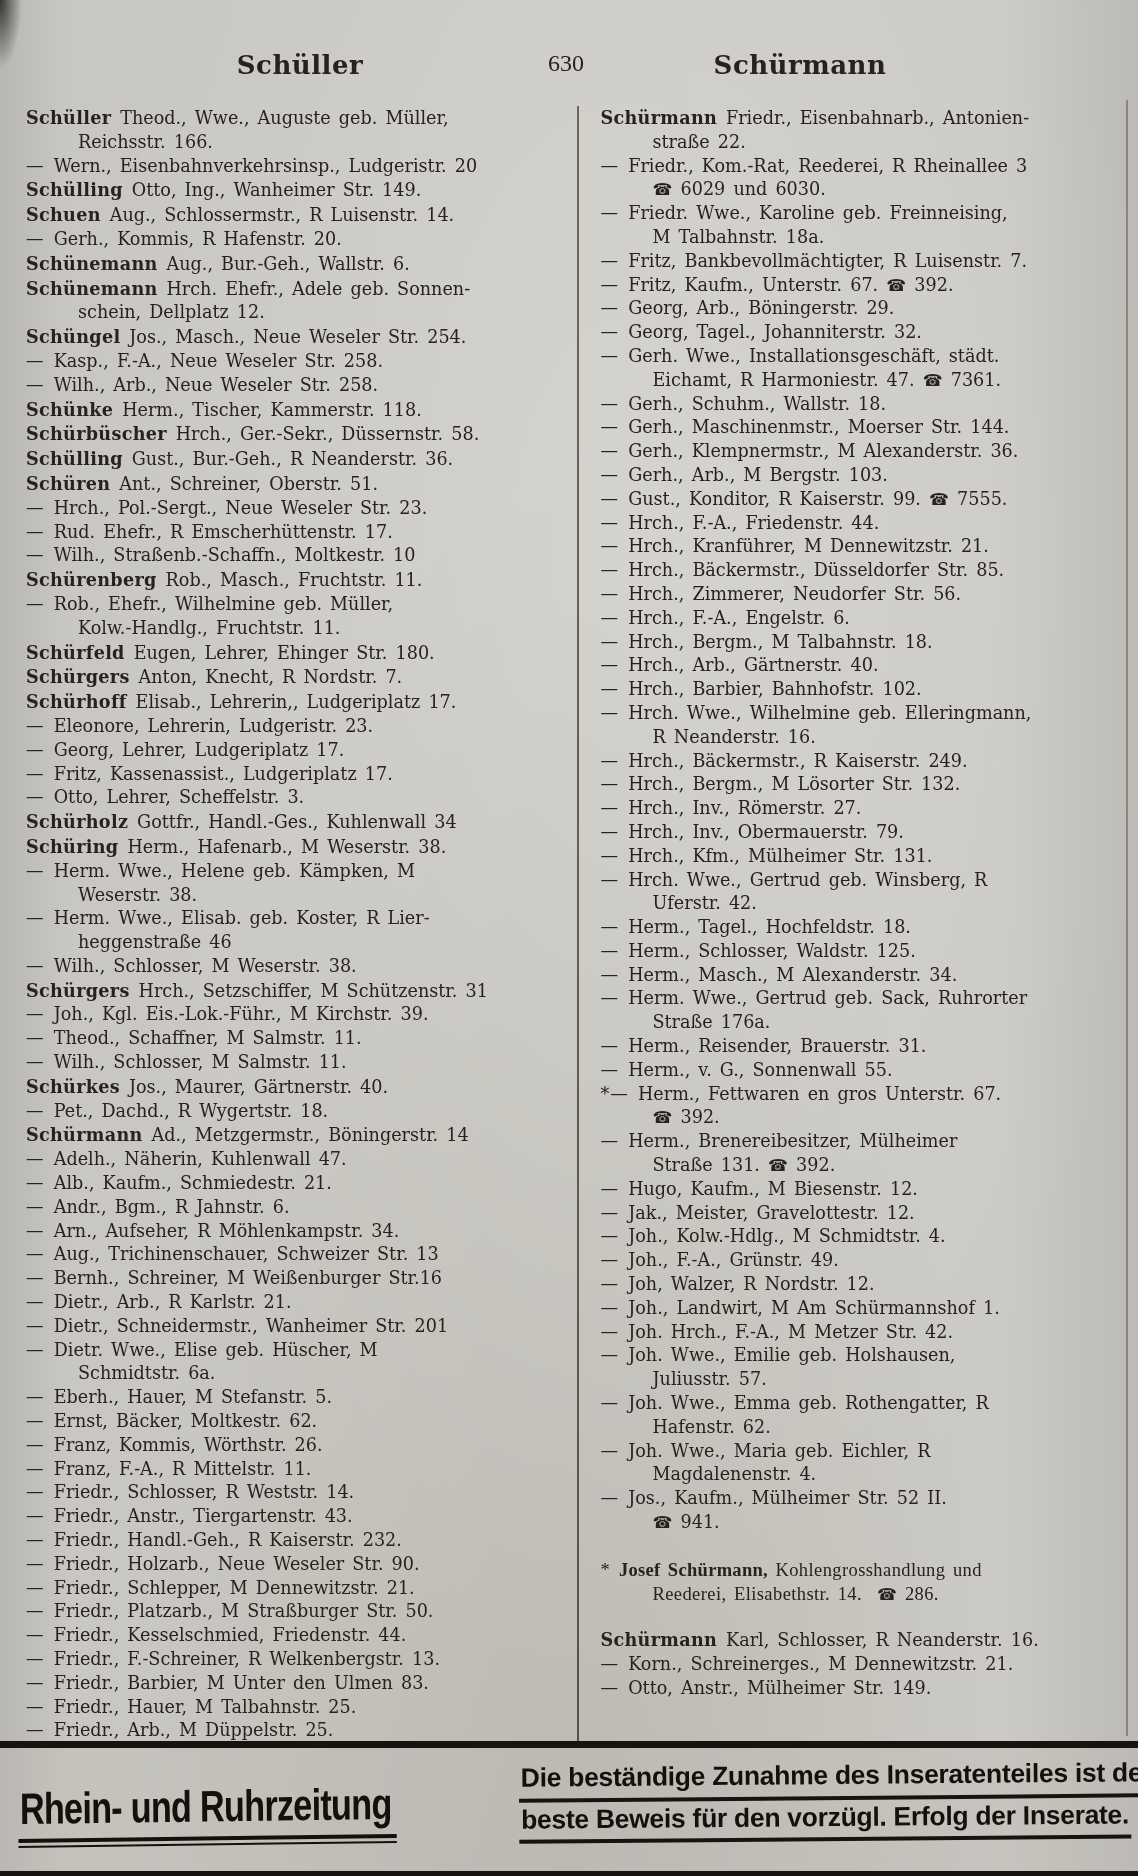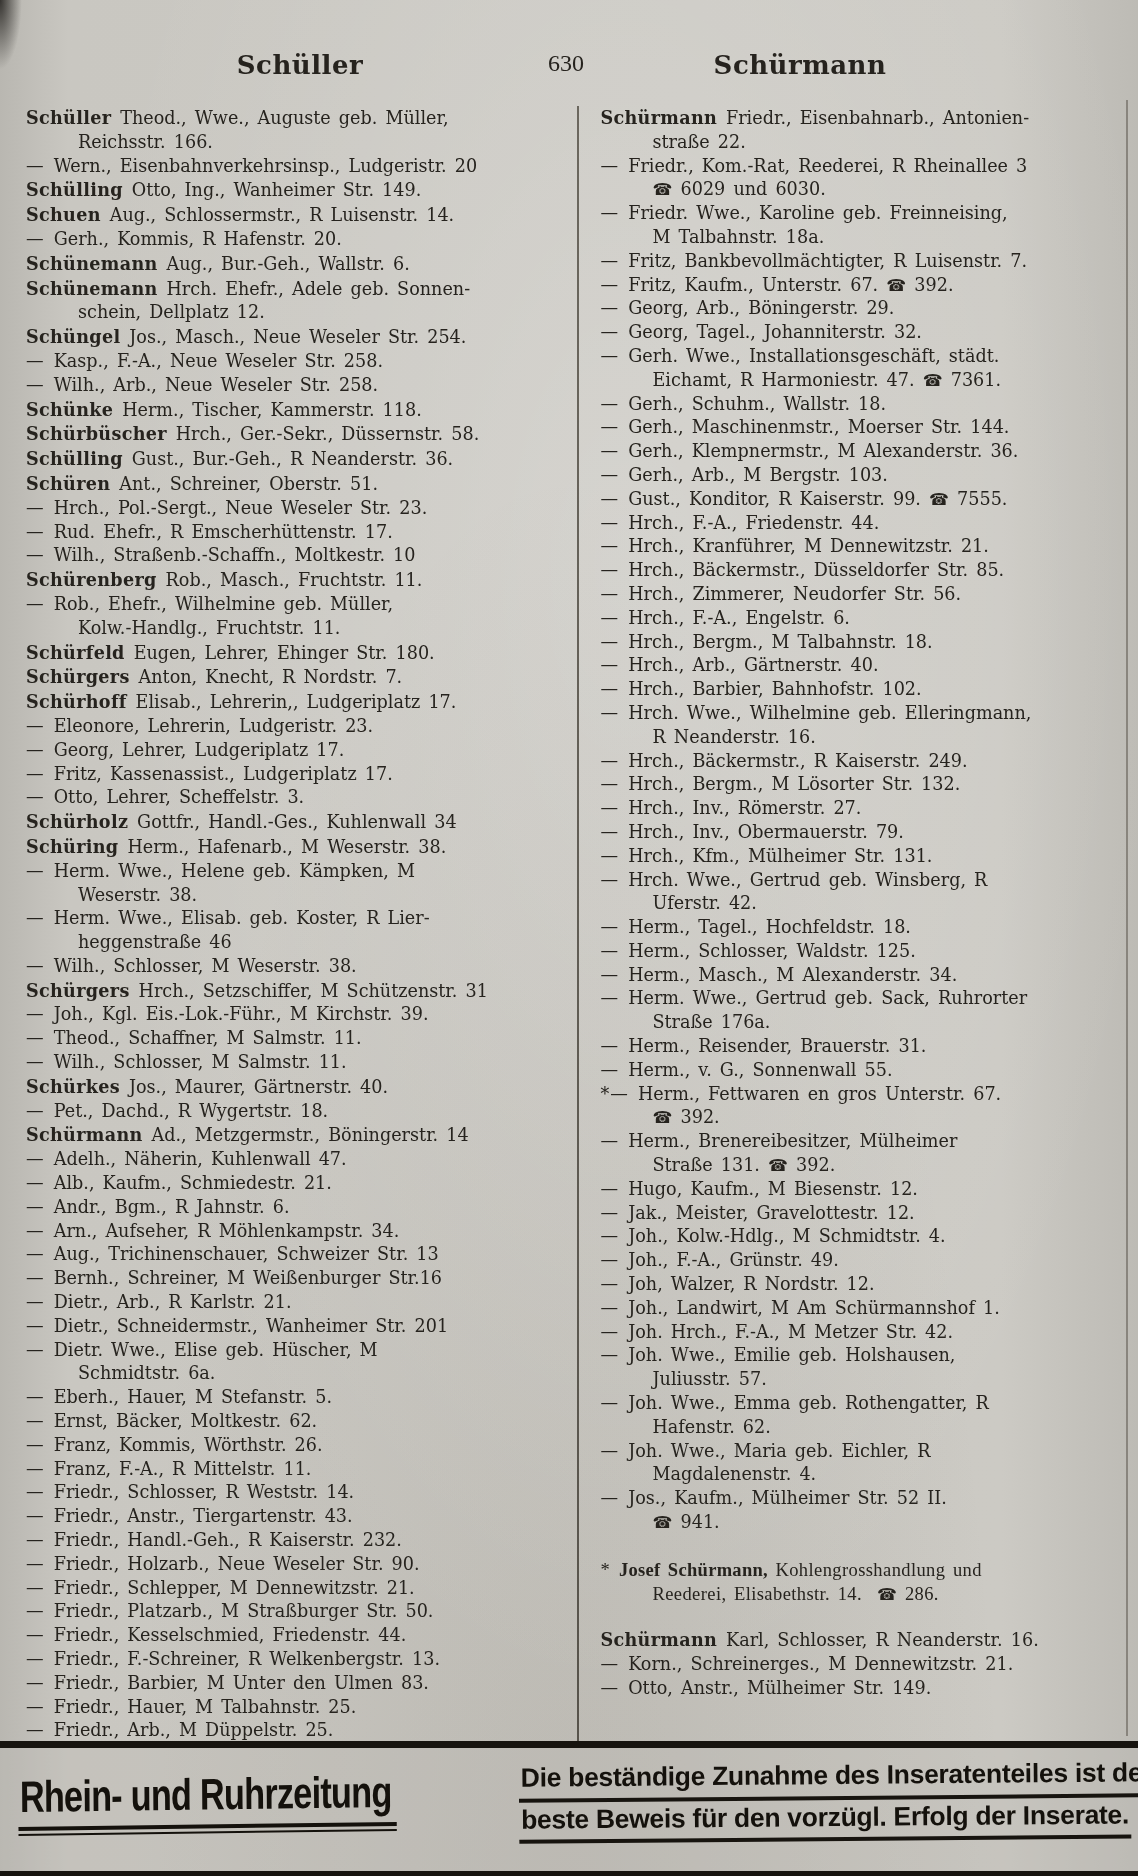--- a/index.html
+++ b/index.html
@@ -37,21 +37,21 @@
   }
   .entry .lead{font-weight:bold;letter-spacing:.3px;}
   .entry .pre{letter-spacing:1px;}
   .entry .tel{font-family:"DejaVu Sans",sans-serif;font-size:16px;}
   .entry.gap-top{margin-top:22px;}
   .entry.ad{margin-top:24px;margin-bottom:18px;font-family:"Liberation Serif",serif;
     font-size:18.5px;letter-spacing:.4px;}
   
   .footer{position:absolute;left:0;right:0;bottom:0;height:128px;
     border-top:7px solid #17140f;background:rgba(190,187,180,.35);}
-  .footer-inner{display:flex;align-items:center;padding:10px 14px 0 18px;gap:16px;}
+  .footer-inner{display:flex;align-items:flex-end;padding:10px 14px 0 18px;gap:16px;}
   .brand{
     flex:0 0 auto;font-family:"Liberation Sans",sans-serif;font-weight:bold;
     font-size:44px;line-height:1.0;letter-spacing:-1px;color:#14110c;
     transform:scaleX(.78) rotate(-.6deg);transform-origin:left top;
     border-bottom:4px solid #14110c;padding:4px 6px 8px 2px;position:relative;
   }
   .brand::after{content:"";position:absolute;left:0;right:0;bottom:-9px;height:2px;background:#14110c;}
   .adlines{flex:1 1 auto;font-family:"Liberation Sans",sans-serif;font-weight:bold;
     font-size:26.5px;line-height:1.0;color:#14110c;transform:rotate(-.5deg);padding-top:2px;}
   .adlines .ln{display:inline-block;border-bottom:4px solid #17140f;padding:2px 2px 7px 2px;

